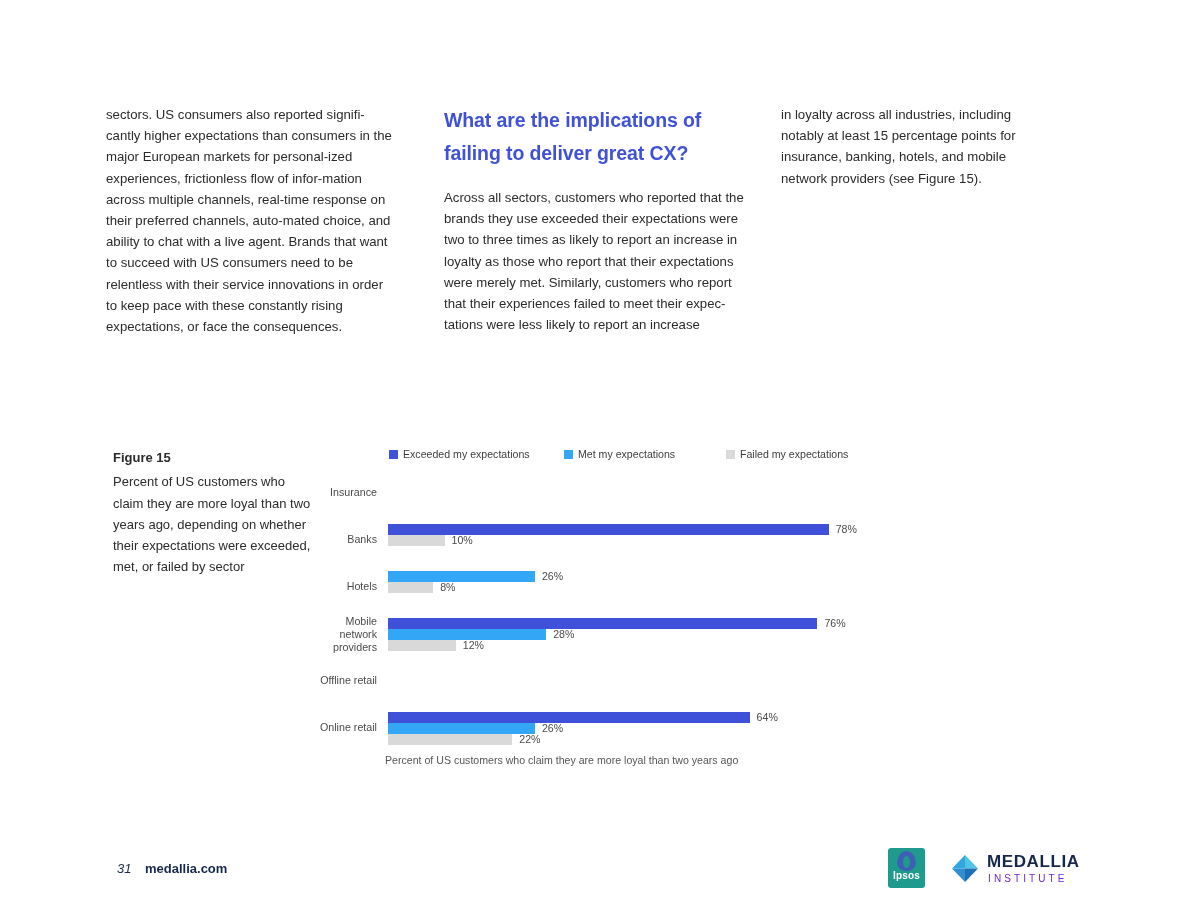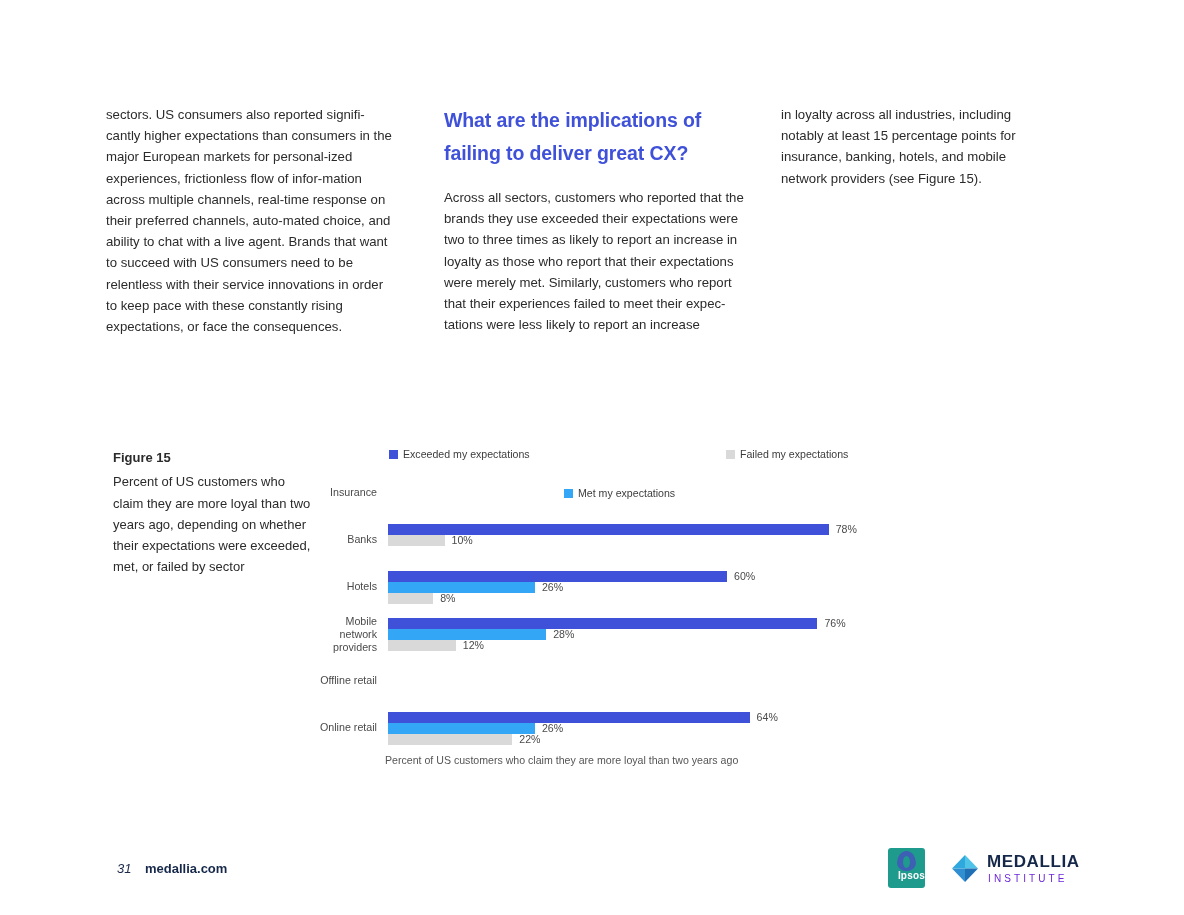--- a/index.html
+++ b/index.html
@@ -188,21 +188,21 @@
     width: 7px;
     height: 12px;
     background: #1f9b8e;
     border-radius: 50%;
   }
   #ipsos-logo .ip-text {
     position: absolute;
     left: 0;
     top: 22px;
     width: 37px;
-    text-align: right;
+    text-align: center;
     font-size: 10px;
     font-weight: bold;
     color: #ffffff;
     letter-spacing: 0.2px;
   }
 
   #medallia-logo {
     position: absolute;
     left: 951px;
     top: 849px;
@@ -253,21 +253,21 @@
 </div>
 
 <div id="figure-caption">
   <span class="fig-title">Figure 15</span>
   <span>Percent of US customers who claim they are more loyal than two years ago, depending on whether their expectations were exceeded, met, or failed by sector</span>
 </div>
 
 <div id="chart">
   <div id="legend">
       <span class="legend-item" style="position: absolute; left: 0px;"><span class="legend-swatch" style="background: rgb(63, 81, 216);"></span><span>Exceeded my expectations</span></span>
-      <span class="legend-item" style="position: absolute; left: 175px; margin-top: 39px;"><span class="legend-swatch" style="background: rgb(51, 167, 245);"></span><span>Met my expectations</span></span>
+      <span class="legend-item" style="position: absolute; left: 175px;"><span class="legend-swatch" style="background: rgb(51, 167, 245);"></span><span>Met my expectations</span></span>
       <span class="legend-item" style="position: absolute; left: 337px;"><span class="legend-swatch" style="background: rgb(217, 217, 217);"></span><span>Failed my expectations</span></span>
     </div>
   <div id="plot">
       <div class="group" style="top: 6px;">
         <div class="group-label" style="top: 9px;">Insurance</div>
       </div>
       <div class="group" style="top: 53px;">
         <div class="group-label" style="top: 9px;">Banks</div>
         <div class="bars">
           <div class="bar-row">
@@ -276,24 +276,20 @@
           </div>
           <div class="bar-row">
             <div class="bar" style="width: 56.5px; background: rgb(217, 217, 217);"></div>
             <span class="bar-value" style="left: 63.5px;">10%</span>
           </div>
         </div>
       </div>
       <div class="group" style="top: 100px;">
         <div class="group-label" style="top: 9px;">Hotels</div>
         <div class="bars">
-          <div class="bar-row">
-            <div class="bar" style="width: 339px; background: rgb(63, 81, 216);"></div>
-            <span class="bar-value" style="left: 346px;">60%</span>
-          </div>
           <div class="bar-row">
             <div class="bar" style="width: 146.9px; background: rgb(51, 167, 245);"></div>
             <span class="bar-value" style="left: 153.9px;">26%</span>
           </div>
           <div class="bar-row">
             <div class="bar" style="width: 45.2px; background: rgb(217, 217, 217);"></div>
             <span class="bar-value" style="left: 52.2px;">8%</span>
           </div>
         </div>
       </div>

